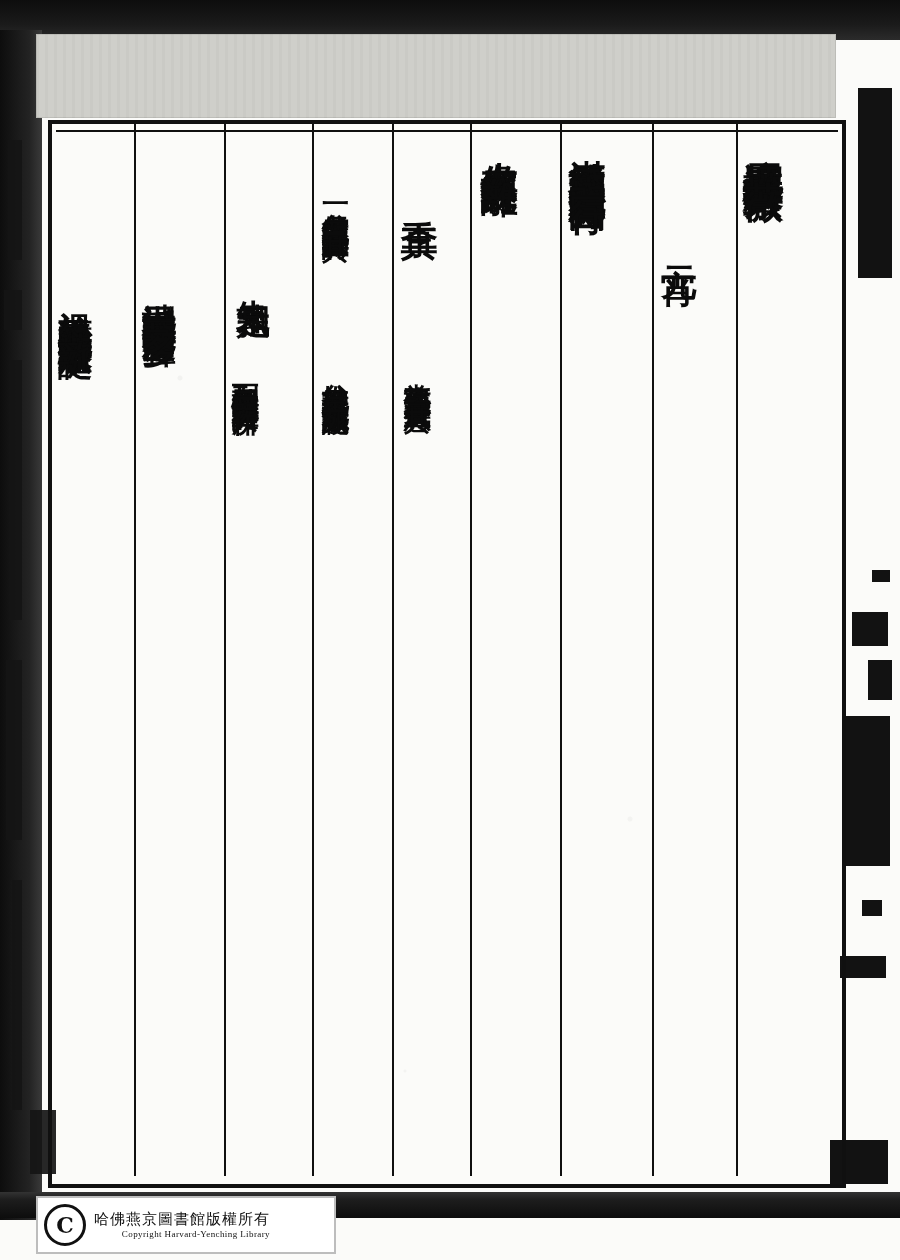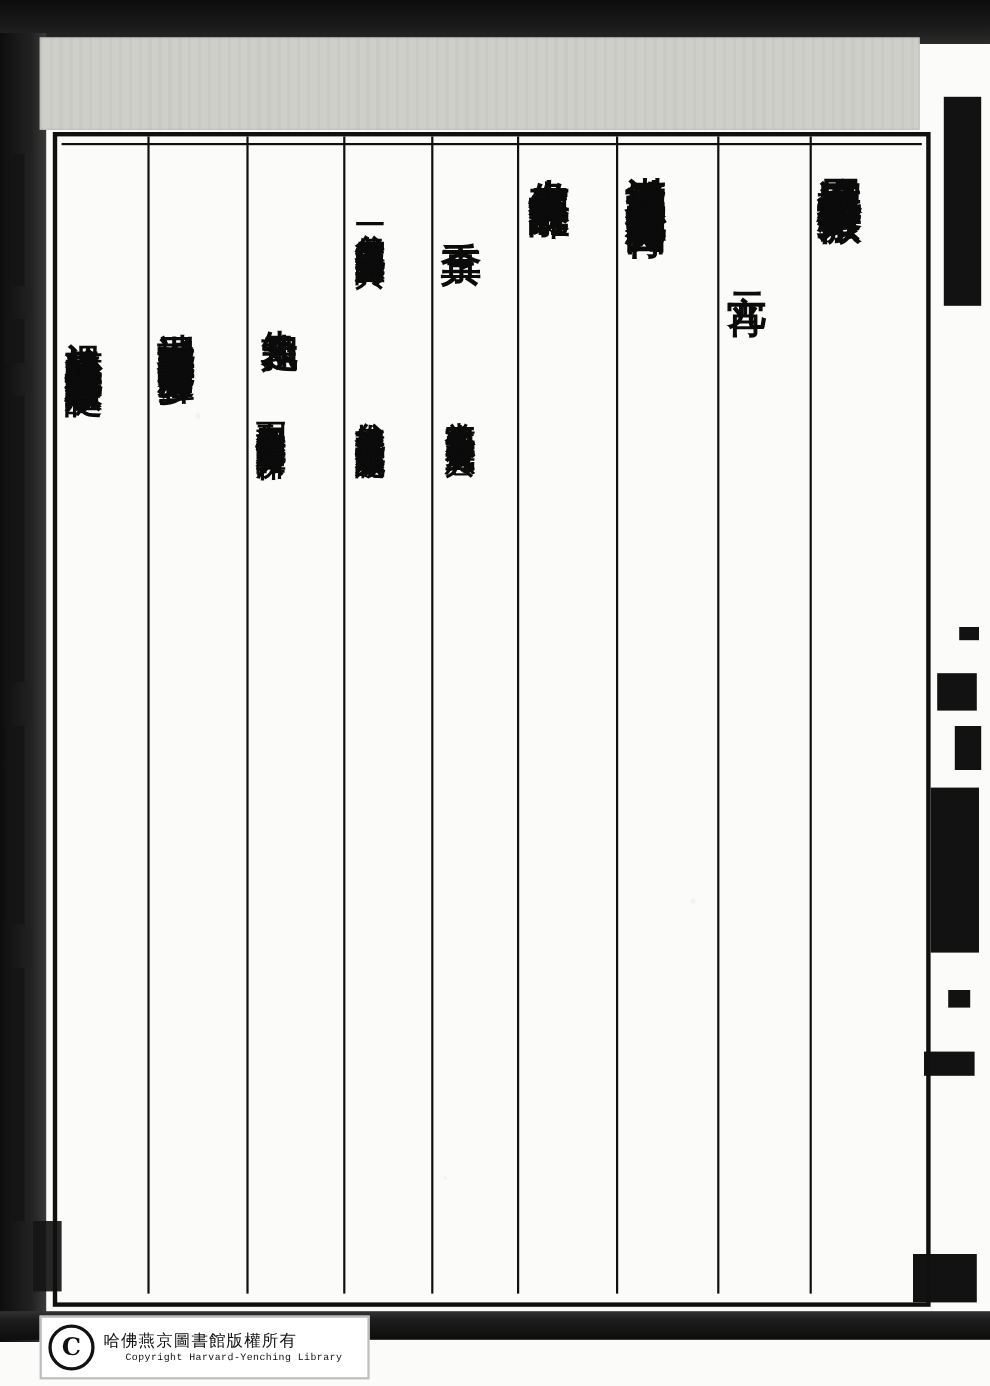--- a/index.html
+++ b/index.html
@@ -132,29 +132,29 @@
     border-radius: 50%;
     display: flex;
     align-items: center;
     justify-content: center;
     font-family: "DejaVu Serif", serif;
     font-size: 22px;
     font-weight: 700;
     color: #111;
     flex: none;
   }
-  .stamp-text { display: flex; flex-direction: column; line-height: 1.25; }
+  .stamp-text { display: flex; flex-direction: column; line-height: 1.25; text-align: right; }
   .stamp-cn {
     font-family: "DejaVu Serif", serif;
     font-size: 15px;
     color: #111;
     letter-spacing: 1px;
   }
   .stamp-en {
-    font-family: Liberation Mono, monospace;
+    font-family: Liberation Serif, serif;
     font-size: 9px;
     color: #111;
     letter-spacing: .4px;
     margin-left: 20px;
   }
 </style>
 </head>
 <body>
 
 <div id="page">

